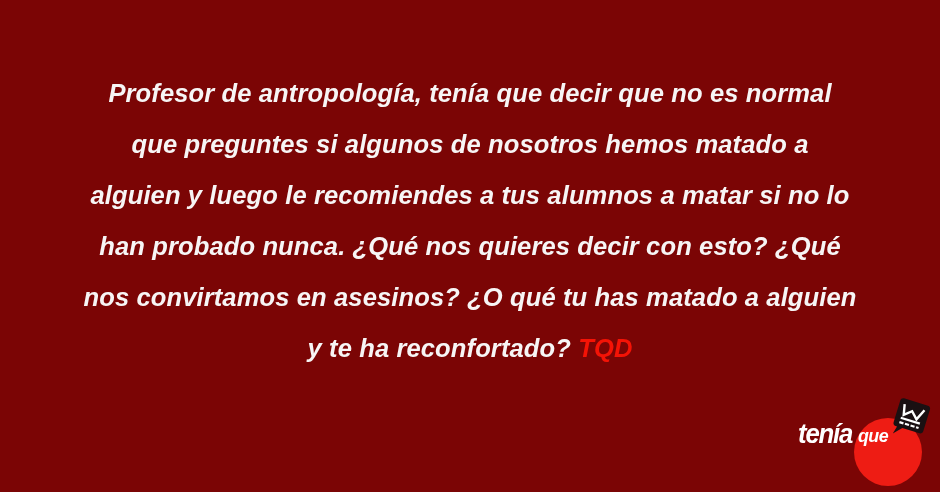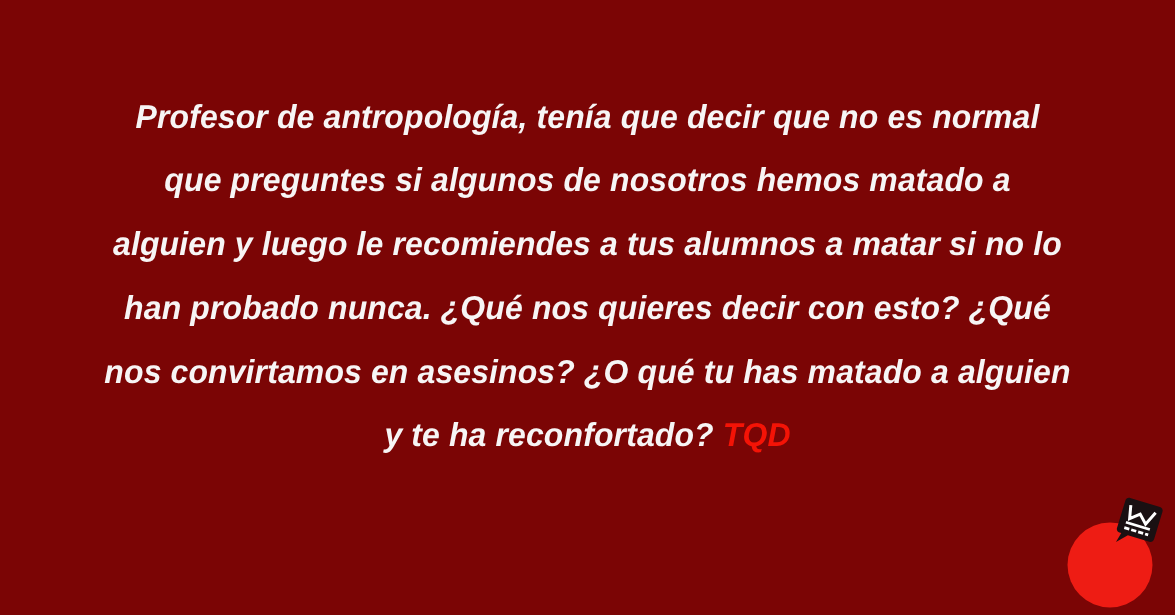--- a/index.html
+++ b/index.html
@@ -144,20 +144,21 @@
     <span class="quote-line" style="color: rgb(247, 245, 245);">han probado nunca. ¿Qué nos quieres decir con esto? ¿Qué</span>
     <span class="quote-line" style="color: rgb(247, 245, 245);">nos convirtamos en asesinos? ¿O qué tu has matado a alguien</span>
     <span class="quote-line" style="color: rgb(247, 245, 245);"><span>y te ha reconfortado?</span> <span class="tqd" style="color: rgb(244, 19, 6);">TQD</span></span>
   </div>
 
   <div id="logo">
 
     <div id="logo-circle" style="background: rgb(238, 28, 20);"></div>
 
     <div id="logo-wordmark">
+      <div class="logo-row" id="logo-row-1"><span id="logo-tenia">tenía</span><span id="logo-que">que</span></div>
     </div>
 
     <div id="logo-bubble">
       <svg width="40" height="40" viewBox="0 0 40 40" xmlns="http://www.w3.org/2000/svg">
         <path d="M5 4 C5 2.3 6.3 1 8 1 L33 1 C34.7 1 36 2.3 36 4 L36 27 C36 28.7 34.7 30 33 30 L15 30 L7.5 38 L9.5 30 L8 30 C6.3 30 5 28.7 5 27 Z" fill="#1a1012"></path>
         <path d="M10.5 7.5 L12.5 17 L19.5 11 L26 17.5 L30.5 7.5" stroke="#ffffff" stroke-width="2.4" fill="none" stroke-linecap="square" stroke-linejoin="miter"></path>
         <rect x="10.5" y="19.5" width="20" height="2.2" fill="#ffffff"></rect>
         <rect x="10.5" y="24" width="4.2" height="2.2" fill="#ffffff"></rect>
         <rect x="16.3" y="24" width="4.2" height="2.2" fill="#ffffff"></rect>
         <rect x="22.1" y="24" width="4.2" height="2.2" fill="#ffffff"></rect>

